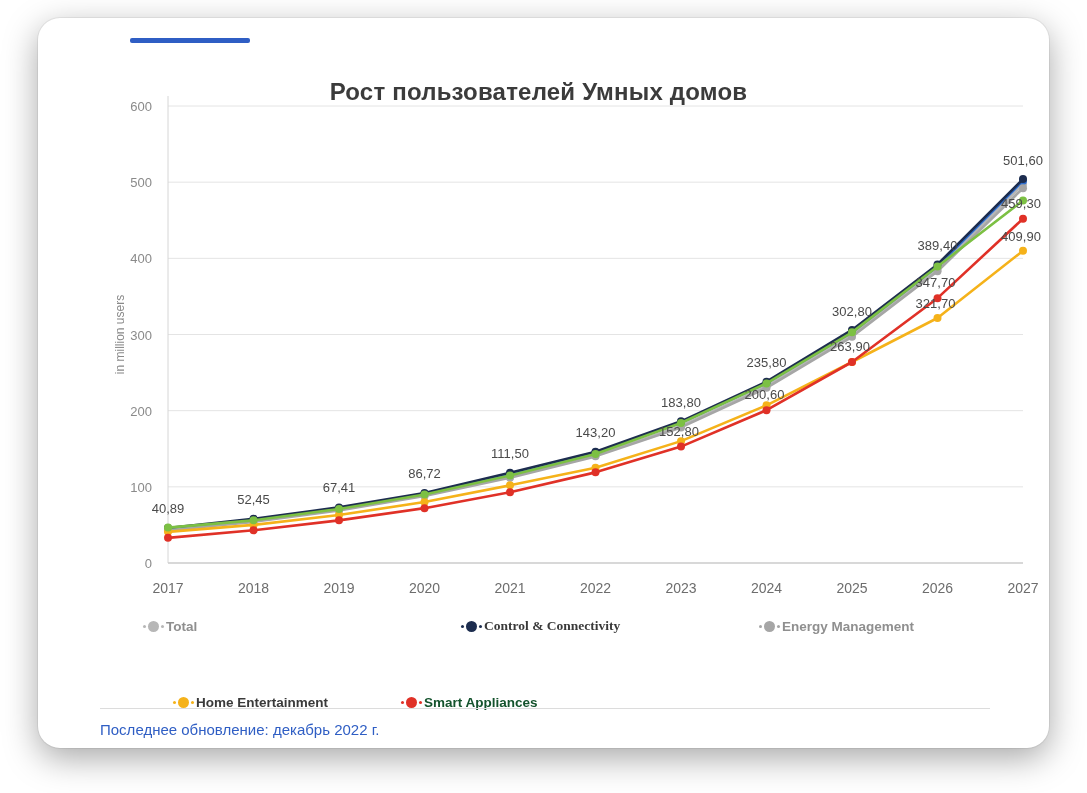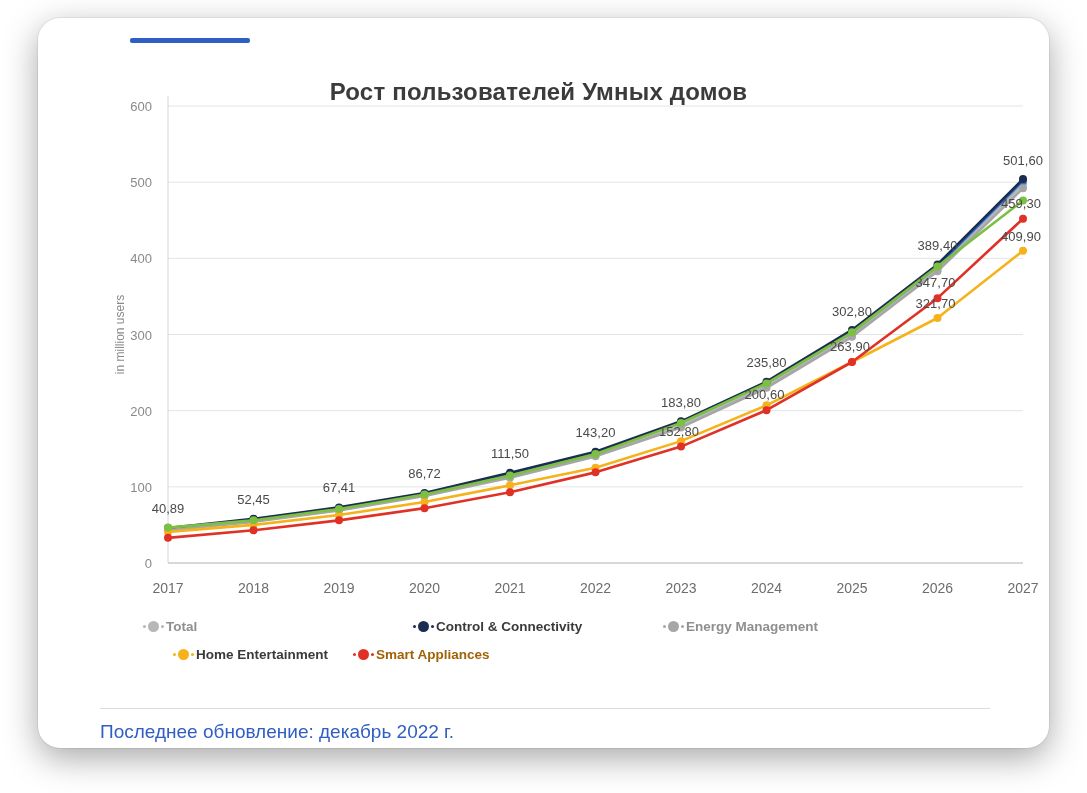--- a/index.html
+++ b/index.html
@@ -74,20 +74,21 @@
     left: 0;
     top: 0;
   }
   .legend {
     position: absolute;
     left: 110px;
     top: 595px;
     width: 860px;
     display: flex;
     flex-wrap: wrap;
+    gap: 48px;
   }
   .legend-item {
     display: flex;
     align-items: center;
     height: 26px;
     margin-right: 0;
     font-size: 13.5px;
     font-weight: bold;
     white-space: nowrap;
   }
@@ -116,21 +117,21 @@
     left: 62px;
     top: 690px;
     width: 890px;
     height: 1px;
     background: #dcdcdc;
   }
   .footer-note {
     position: absolute;
     left: 62px;
     top: 703px;
-    font-size: 19px;
+    font-size: 15px;
     color: #2f5ec4;
   }
   .axis-label-y {
     font-size: 12px;
     fill: #8a8a8a;
   }
   .tick-text {
     font-size: 13px;
     fill: #8a8a8a;
     font-family: "Liberation Sans", sans-serif;
@@ -289,34 +290,34 @@
           <text x="897.5" y="289.97183333333334" text-anchor="middle" class="dlabel">321,70</text>
           <text x="983" y="222.79283333333336" text-anchor="middle" class="dlabel">409,90</text>
         </svg>
     </div>
 
     <div class="legend" id="legend">
         <div class="legend-item" style="width: 270px;">
           <span class="dot" style="background: rgb(183, 183, 183); box-shadow: rgb(183, 183, 183) -9px 0px 0px -4px, rgb(183, 183, 183) 9px 0px 0px -4px;"></span>
           <span style="color: rgb(143, 143, 143);">Total</span>
         </div>
-        <div class="legend-item" style="width: 250px;">
+        <div class="legend-item" style="width: 250px; font-family: Liberation Serif, serif;">
           <span class="dot" style="background: rgb(29, 45, 79); box-shadow: rgb(29, 45, 79) -9px 0px 0px -4px, rgb(29, 45, 79) 9px 0px 0px -4px;"></span>
           <span style="color: rgb(58, 58, 58);">Control &amp; Connectivity</span>
         </div>
         <div class="legend-item">
           <span class="dot" style="background: rgb(166, 166, 166); box-shadow: rgb(166, 166, 166) -9px 0px 0px -4px, rgb(166, 166, 166) 9px 0px 0px -4px;"></span>
           <span style="color: rgb(143, 143, 143);">Energy Management</span>
         </div>
         <div class="legend-item legend-row2" style="width: 210px; justify-content: center;">
           <span class="dot" style="background: rgb(245, 178, 26); box-shadow: rgb(245, 178, 26) -9px 0px 0px -4px, rgb(245, 178, 26) 9px 0px 0px -4px;"></span>
           <span style="color: rgb(58, 58, 58);">Home Entertainment</span>
         </div>
         <div class="legend-item legend-row2">
           <span class="dot" style="background: rgb(224, 49, 39); box-shadow: rgb(224, 49, 39) -9px 0px 0px -4px, rgb(224, 49, 39) 9px 0px 0px -4px;"></span>
-          <span style="color: #a16207;">Smart Appliances</span>
+          <span style="color: #14532d;">Smart Appliances</span>
         </div>
       </div>
 
     <div class="footer-sep"></div>
     <div class="footer-note">Последнее обновление: декабрь 2022 г.</div>
   </div>
 </div>
 
 </body></html>

